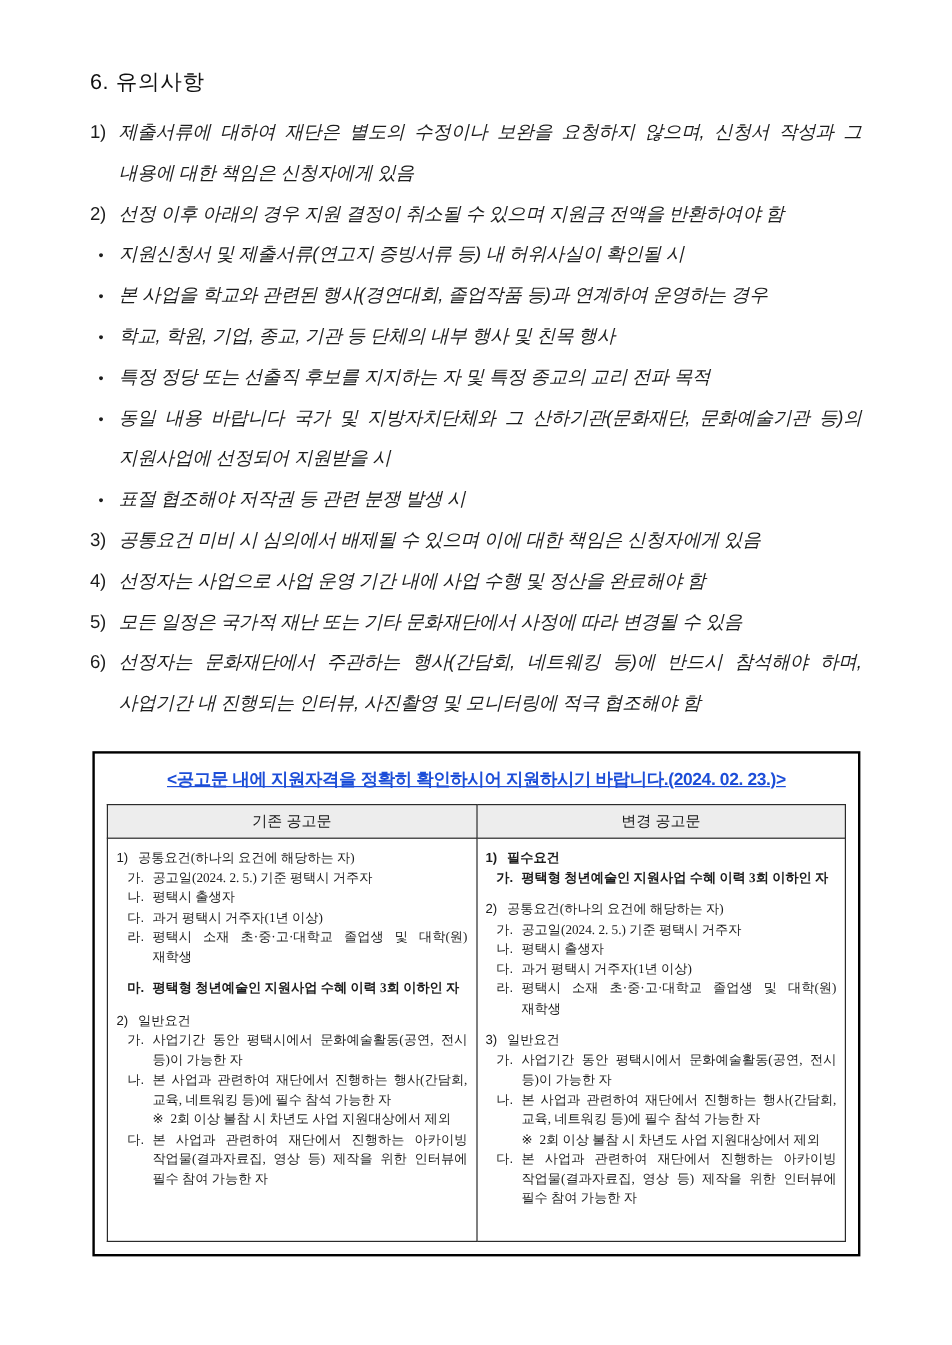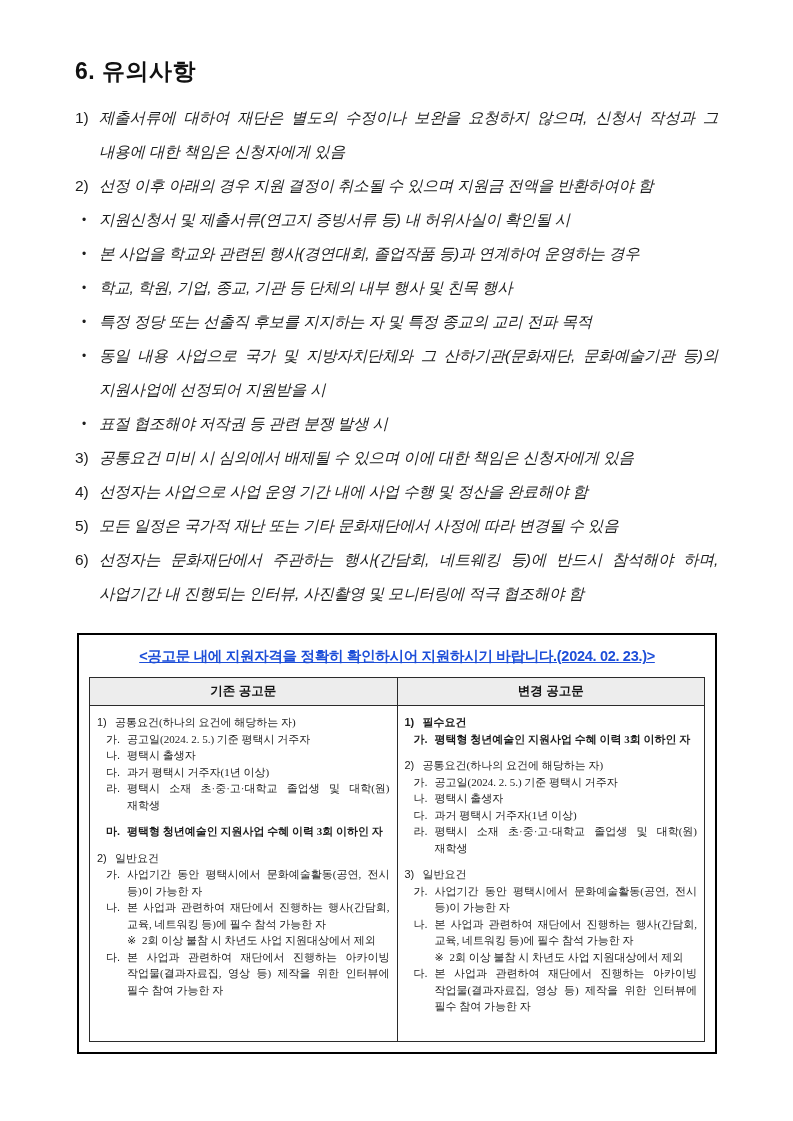--- a/index.html
+++ b/index.html
@@ -15,22 +15,22 @@
     font-family: "Liberation Sans", "DejaVu Sans", sans-serif;
     color: #1c1c1c;
     overflow: hidden;
     box-sizing: border-box;
   }
   .content {
     padding: 56px 75px 0 75px;
     box-sizing: border-box;
   }
   .heading {
-    font-size: 23px;
-    font-weight: bold;
+    font-size: 18px;
+    font-weight: normal;
     letter-spacing: 0.5px;
     margin: 0 0 14px 0;
     color: #111;
   }
   
   .notes { }
   .note {
     display: flex;
     font-size: 15.5px;
     line-height: 34px;
@@ -74,21 +74,21 @@
   }
   table.cmp {
     width: 100%;
     border-collapse: collapse;
     table-layout: fixed;
   }
   table.cmp th {
     border: 1.5px solid #2b2b2b;
     background: #ededed;
     font-size: 12.5px;
-    font-weight: bold;
+    font-weight: normal;
     padding: 5px 2px;
     color: #111;
   }
   table.cmp td {
     border: 1.5px solid #2b2b2b;
     vertical-align: top;
     width: 50%;
     padding: 8px 7px 26px 7px;
     font-size: 11px;
     line-height: 1.5;
@@ -145,21 +145,21 @@
         <div class="note bullet">
     <span class="num">•</span>
     <span class="txt">학교, 학원, 기업, 종교, 기관 등 단체의 내부 행사 및 친목 행사</span>
   </div>
         <div class="note bullet">
     <span class="num">•</span>
     <span class="txt">특정 정당 또는 선출직 후보를 지지하는 자 및 특정 종교의 교리 전파 목적</span>
   </div>
         <div class="note bullet">
     <span class="num">•</span>
-    <span class="txt">동일 내용 사업으로 국가 및 지방자치단체와 그 산하기관(문화재단, 문화예술기관 등)의 지원사업에 선정되어 지원받을 시</span>
+    <span class="txt">동일 내용 바랍니다 국가 및 지방자치단체와 그 산하기관(문화재단, 문화예술기관 등)의 지원사업에 선정되어 지원받을 시</span>
   </div>
         <div class="note bullet">
     <span class="num">•</span>
     <span class="txt">표절 협조해야 저작권 등 관련 분쟁 발생 시</span>
   </div>
         <div class="note num">
     <span class="num">3)</span>
     <span class="txt">공통요건 미비 시 심의에서 배제될 수 있으며 이에 대한 책임은 신청자에게 있음</span>
   </div>
         <div class="note num">

